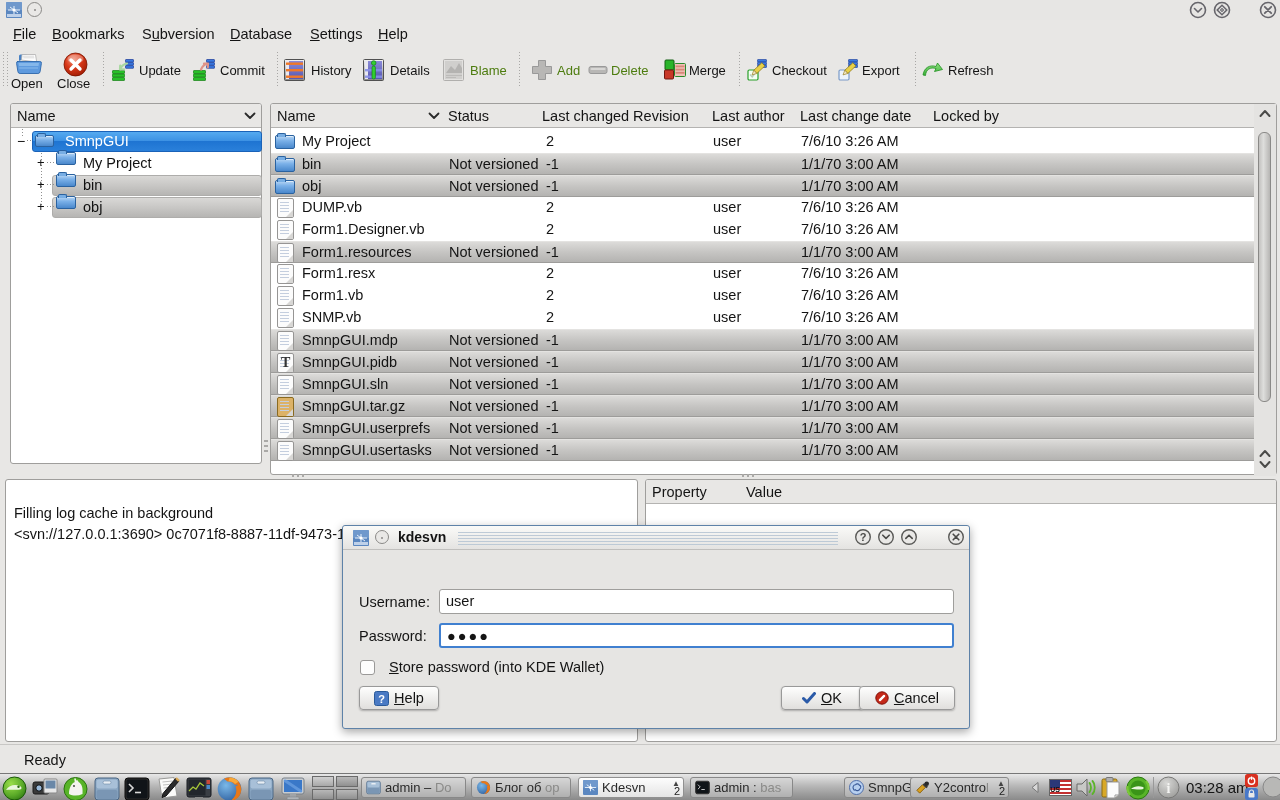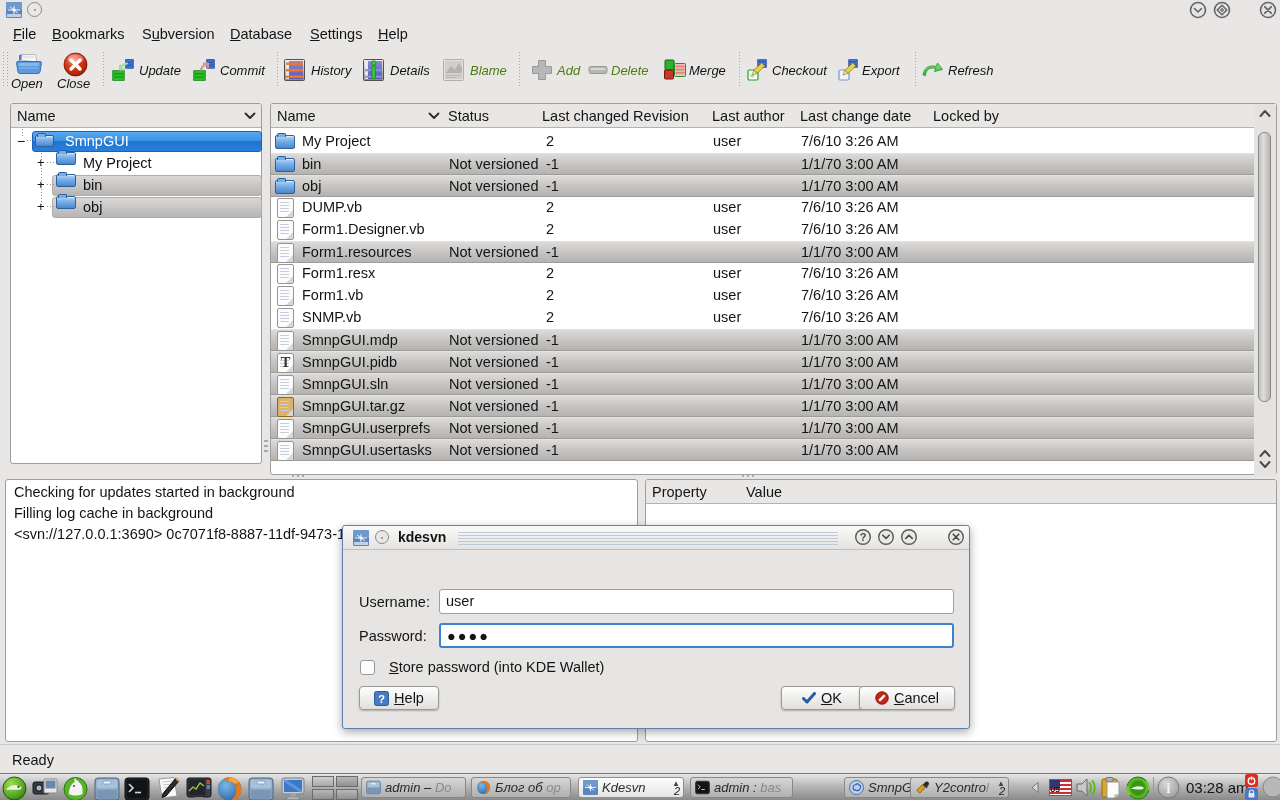--- a/index.html
+++ b/index.html
@@ -11,21 +11,21 @@
 #titlebar { left:0; top:0; width:1280px; height:20px; background:#e7e6e4; }
 #titletext { left:51px; top:2px; font-size:14px; font-weight:bold; color:#55544f; letter-spacing:0.22px; }
 
 
 #menubar { left:0; top:20px; width:1280px; height:25px; font-size:14.5px; color:#141414; }
 .menu-item { top:6px; }
 .menu-item u { text-decoration:underline; }
 
 
 #toolbar { left:0; top:45px; width:1280px; height:50px; }
-.tbtxt { font-size:13px; color:#141414;font-style:italic; }
+.tbtxt { font-size:13px; color:#141414; }
 .tbtxt.dis { color:#4d7c0f; }
 
 
 .panel { background:#fff; border:1px solid #9f9e9c; border-radius:3px; }
 .phead { background:#e8e7e5; border-bottom:1px solid #b4b3b1; font-size:14.5px; color:#141414; }
 
 #treepanel { left:10px; top:103px; width:252px; height:361px; }
 #listpanel { left:270px; top:103px; width:1007px; height:372px; }
 #logpanel  { left:5px;  top:479px; width:633px; height:263px; font-size:14.5px; color:#141414; }
 #proppanel { left:645px; top:479px; width:632px; height:263px; }
@@ -44,21 +44,21 @@
 .fico { position:absolute; left:6px; top:1px; width:17px; height:20px; background:#fcfcfc; border:1px solid #969594; border-radius:2px; }
 .fico::after { content:""; position:absolute; left:2px; top:3px; width:9px; height:11px; background:repeating-linear-gradient(#c4cede 0 1px,transparent 1px 3px); }
 .fico::before { content:""; position:absolute; right:0; bottom:0; width:0; height:0; border-style:solid; border-width:0 0 7px 7px; border-color:transparent transparent #d8d7d5 transparent; }
 .lfold { position:absolute; left:4px; top:4px; width:20px; height:14px; }
 
 
 #statusbar { left:0; top:744px; width:1280px; height:29px; background:#e8e7e5; border-top:1px solid #c8c7c5; font-size:14.5px; color:#141414; }
 
 
 #taskbar { left:0; top:773px; width:1280px; height:27px; background:linear-gradient(#e8e8e8,#b8b8b8 45%,#9a9a9a 80%,#8a8a8a); border-top:1px solid #777; }
-.taskbtn { position:absolute; top:3px; height:21px; border:1px solid #888; border-radius:3px; background:linear-gradient(#d6d6d6,#b0b0b0); font-size:13px; color:#2a2a2a; display:flex; align-items:center; padding:0 4px; overflow:hidden; white-space:nowrap;font-style:italic; }
+.taskbtn { position:absolute; top:3px; height:21px; border:1px solid #888; border-radius:3px; background:linear-gradient(#d6d6d6,#b0b0b0); font-size:13px; color:#2a2a2a; display:flex; align-items:center; padding:0 4px; overflow:hidden; white-space:nowrap; }
 
 
 #dialog { left:342px; top:525px; width:628px; height:204px; background:#e6e5e3; border:1px solid #5e82a8; border-radius:3px; box-shadow:0 3px 10px rgba(0,0,0,0.35); }
 #dlgtitle { left:0; top:0; width:100%; height:24px; background:linear-gradient(#fafaf8,#e4e3e1); border-bottom:1px solid #c0bfbd; border-radius:3px 3px 0 0; }
 .input { position:absolute; background:#fff; border:1px solid #9f9e9c; border-radius:3px; font-size:14.5px; color:#141414; }
 .kbtn { position:absolute; height:24px; border:1px solid #999; border-radius:4px; background:linear-gradient(#fefefe,#e0dfdd); display:flex; align-items:center; justify-content:center; font-size:14.5px; color:#141414; box-shadow:0 1px 2px rgba(0,0,0,0.25); }
 </style>
 </head>
 <body>
 <div id="titlebar" class="abs">
@@ -431,36 +431,35 @@
     <div class="abs" style="left:4px;top:28px;width:13px;height:270px;border-radius:6px;background:linear-gradient(90deg,#c2c1bf,#dededc 40%,#b6b5b3);border:1px solid #8a8987"></div>
     <svg class="abs" style="left:5px;top:345px" width="12" height="9" viewBox="0 0 12 9">
         <path d="M1.5 7 L6 2 L10.5 7" fill="none" stroke="#4a4a48" stroke-width="2" stroke-linecap="round" stroke-linejoin="round"></path>
       </svg>
     <svg class="abs" style="left:5px;top:356px" width="12" height="9" viewBox="0 0 12 9">
         <path d="M1.5 2 L6 7 L10.5 2" fill="none" stroke="#4a4a48" stroke-width="2" stroke-linecap="round" stroke-linejoin="round"></path>
       </svg>
   </div>
 </div>
 <div id="logpanel" class="abs panel">
-  <div class="abs" style="left:8px;top:4px">Checking for updates started in background</div>
   <div class="abs" style="left:8px;top:25px">Filling log cache in background</div>
   <div class="abs" style="left:8px;top:46px">&lt;svn://127.0.0.1:3690&gt; 0c7071f8-8887-11df-9473-1</div>
 </div>
 <div id="proppanel" class="abs panel">
   <div class="abs phead" style="left:0;top:0;width:630px;height:24px;border-radius:2px 2px 0 0">
     <span class="abs" style="left:6px;top:4px">Property</span>
     <span class="abs" style="left:100px;top:4px">Value</span>
   </div>
 </div>
 <div class="abs" style="left:264px;top:440px;width:4px;height:14px;background:repeating-linear-gradient(#aaa9a7 0 2px,transparent 2px 5px)"></div>
 <div class="abs" style="left:640px;top:603px;width:4px;height:14px;background:repeating-linear-gradient(#aaa9a7 0 2px,transparent 2px 5px)"></div>
 <div class="abs" style="left:292px;top:474px;width:14px;height:3px;background:repeating-linear-gradient(90deg,#aaa9a7 0 2px,transparent 2px 5px)"></div>
 <div class="abs" style="left:742px;top:474px;width:14px;height:3px;background:repeating-linear-gradient(90deg,#aaa9a7 0 2px,transparent 2px 5px)"></div>
 <div id="statusbar" class="abs">
-    <span class="abs" style="left:12px; top:7px;">Ready</span>
+    <span class="abs" style="left:24px; top:7px;">Ready</span>
   </div>
 <div id="taskbar" class="abs">
   
   <svg class="abs" style="left:2px;top:2px" width="25" height="25" viewBox="0 0 25 25">
     <defs>
         <radialGradient id="suse" cx="0.35" cy="0.3" r="0.85">
           <stop offset="0" stop-color="#9ade4a"></stop>
           <stop offset="0.6" stop-color="#5aaa28"></stop>
           <stop offset="1" stop-color="#2a7210"></stop>
         </radialGradient>

